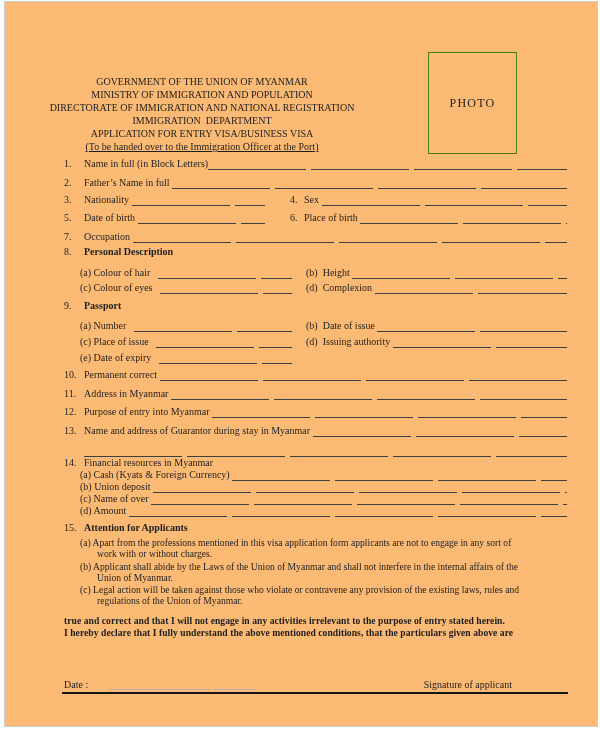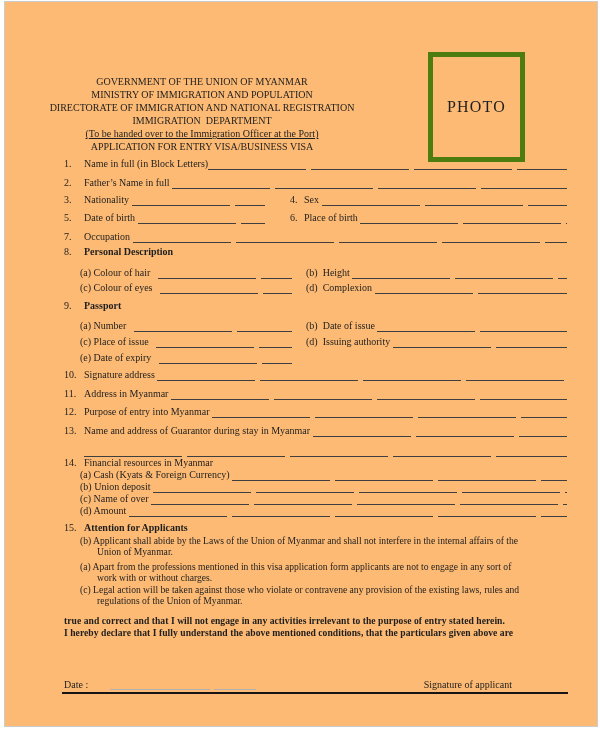--- a/index.html
+++ b/index.html
@@ -15,22 +15,22 @@
   
   .hdrblk {
     position:absolute; left:27px; top:73px; width:340px;
     text-align:center; font-size:10px; line-height:13px;
   }
   .hdr { white-space:pre; }
   .hdr-u { text-decoration:underline; }
   
   .photo {
     position:absolute; left:423px; top:50px; width:87px; height:100px;
-    border:5px solid #4d7c0f; display:flex; align-items:center; justify-content:center;
-    font-size:16px; letter-spacing:1.2px;
+    border:1px solid #4d7c0f; display:flex; align-items:center; justify-content:center;
+    font-size:12px; letter-spacing:1.2px;
   }
   
   .bodyblk { position:absolute; left:59px; top:155px; width:503px; font-size:10px; }
   .row { display:flex; align-items:flex-end; height:13px; line-height:13px; }
   .row12 { display:flex; align-items:flex-end; height:12px; line-height:12px; }
   .num { flex:0 0 20px; white-space:pre; }
   .num2 { flex:0 0 14px; white-space:pre; }
   .lbl { white-space:pre; }
   .b { font-weight:bold; }
   .ul {
@@ -63,22 +63,22 @@
 </head>
 <body>
 
 <div class="page">
 
   <div class="hdrblk">
     <div class="hdr">GOVERNMENT OF THE UNION OF MYANMAR</div>
     <div class="hdr">MINISTRY OF IMMIGRATION AND POPULATION</div>
     <div class="hdr">DIRECTORATE OF IMMIGRATION AND NATIONAL REGISTRATION</div>
     <div class="hdr">IMMIGRATION  DEPARTMENT</div>
+    <div class="hdr">APPLICATION FOR ENTRY VISA/BUSINESS VISA</div>
     <div class="hdr hdr-u">(To be handed over to the Immigration Officer at the Port)</div>
-    <div class="hdr">APPLICATION FOR ENTRY VISA/BUSINESS VISA</div>
   </div>
 
   <div class="photo">
     <span>PHOTO</span>
   </div>
 
   <div class="bodyblk">
 
     <div class="row">
       <span class="num">1.</span>
@@ -180,21 +180,21 @@
 
     <div class="row" style="margin-top:3px">
       <span class="cl2">
         <span class="lbl">(e) Date of expiry </span>
         <span class="ul mr14"></span>
       </span>
     </div>
 
     <div class="row" style="margin-top:4px">
       <span class="num">10.</span>
-      <span class="lbl">Signature address </span>
+      <span class="lbl">Permanent correct </span>
       <span class="ul"></span>
     </div>
 
     <div class="row" style="margin-top:6px">
       <span class="num">11.</span>
       <span class="lbl">Address in Myanmar </span>
       <span class="ul"></span>
     </div>
 
     <div class="row" style="margin-top:5px">
@@ -233,27 +233,27 @@
     <div class="row12 ind">
       <span class="lbl">(d) Amount </span>
       <span class="ul"></span>
     </div>
 
     <div class="row" style="margin-top:4px">
       <span class="num">15.</span>
       <span class="lbl b">Attention for Applicants</span>
     </div>
 
+    <div class="para" style="margin-top:3px">
+      <div class="pl1">(a) Apart from the professions mentioned in this visa application form applicants are not to engage in any sort of</div>
+      <div class="pl2">work with or without charges.</div>
+    </div>
     <div class="para" style="margin-top:1px">
       <div class="pl1">(b) Applicant shall abide by the Laws of the Union of Myanmar and shall not interfere in the internal affairs of the</div>
       <div class="pl2">Union of Myanmar.</div>
-    </div>
-    <div class="para" style="margin-top:3px">
-      <div class="pl1">(a) Apart from the professions mentioned in this visa application form applicants are not to engage in any sort of</div>
-      <div class="pl2">work with or without charges.</div>
     </div>
     <div class="para">
       <div class="pl1">(c) Legal action will be taken against those who violate or contravene any provision of the existing laws, rules and</div>
       <div class="pl2">regulations of the Union of Myanmar.</div>
     </div>
 
     <div class="decl">
       <div>true and correct and that I will not engage in any activities irrelevant to the purpose of entry stated herein.</div>
       <div>I hereby declare that I fully understand the above mentioned conditions, that the particulars given above are</div>
     </div>

